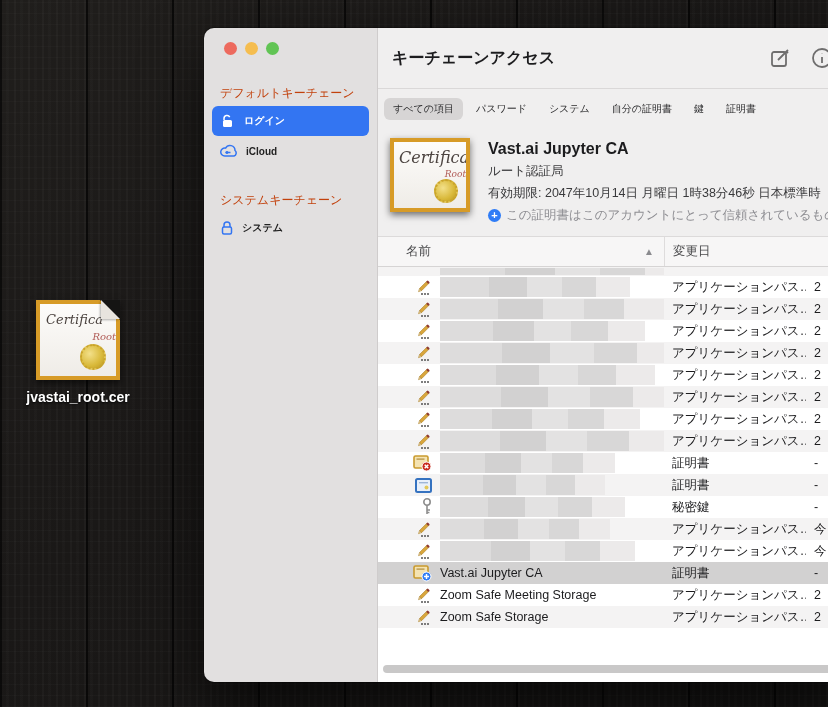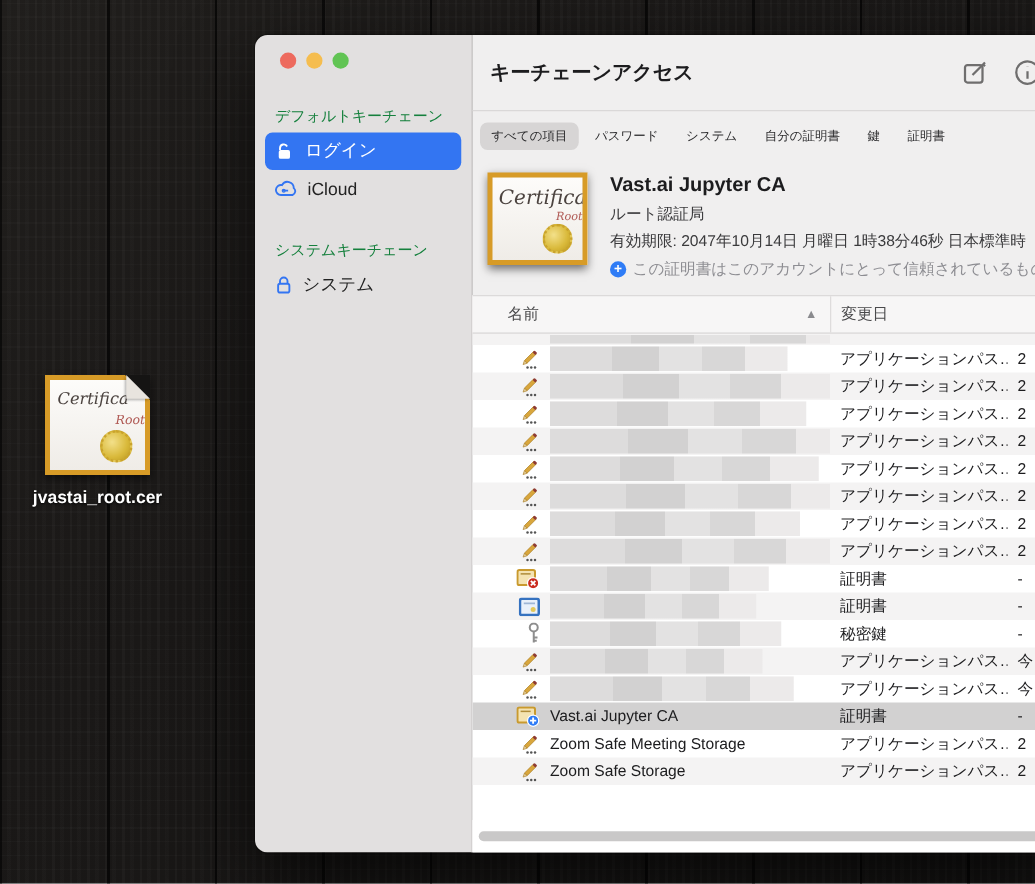--- a/index.html
+++ b/index.html
@@ -32,23 +32,23 @@
     text-shadow:0 1px 2px rgba(0,0,0,.9);}
   
   .window{position:absolute;left:204px;top:28px;width:648px;height:654px;
     border-radius:10px;display:flex;overflow:hidden;
     box-shadow:0 25px 60px rgba(0,0,0,.65),0 0 0 1px rgba(0,0,0,.25);}
   .sidebar{width:174px;background:#e2e0e0;border-right:1px solid #cfcccc;
     box-sizing:border-box;padding:0 8px;flex:none;}
   .lights{display:flex;gap:8px;padding:14px 4px 24px 12px;}
   .light{width:13px;height:13px;border-radius:50%;}
   .light.red{background:#ed6a5e;}.light.yellow{background:#f5bd4f;}.light.green{background:#61c454;}
-  .side-header{font-size:12px;color:#15803d;padding:6px 8px 4px;white-space:nowrap;}
+  .side-header{font-size:12px;color:#c2410c;padding:6px 8px 4px;white-space:nowrap;}
   .side-item{display:flex;align-items:center;gap:8px;height:30px;border-radius:6px;
-    padding:0 8px;font-size:14px;color:#222;white-space:nowrap;cursor:default;}
+    padding:0 8px;font-size:10px;color:#222;white-space:nowrap;cursor:default;font-weight:bold;}
   .side-item.sel{background:#3375f2;color:#fff;}
   .side-item svg{flex:none;}
   .side-gap{height:20px;}
   
   .main{flex:1;background:#f0efef;display:flex;flex-direction:column;min-width:0;position:relative;}
   .titlebar{height:60px;flex:none;position:relative;}
   .win-title{position:absolute;left:14px;top:20px;font-size:16px;font-weight:bold;color:#1c1c1e;}
   .tb-icon{position:absolute;top:18px;width:24px;height:24px;color:#6f6e6e;}
   .tb-compose{left:390px;}.tb-info{left:432px;}
   .tb-sep{height:1px;background:#dad8d8;flex:none;}

